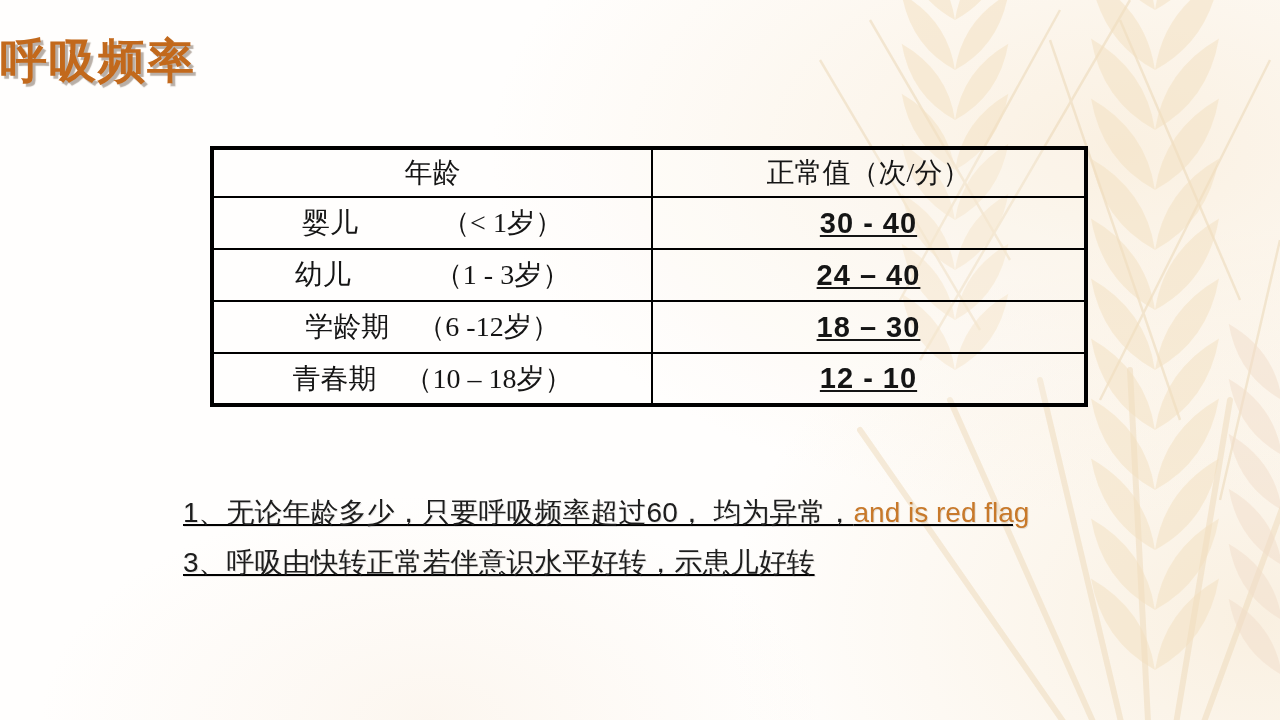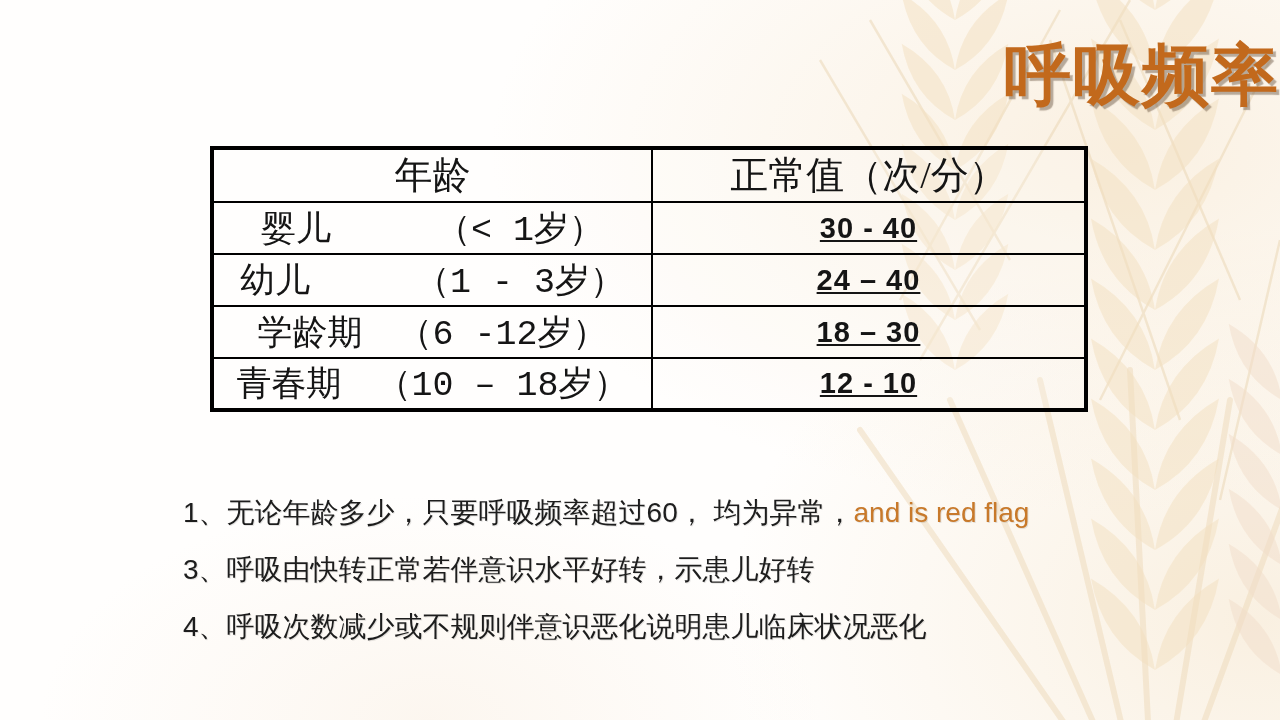--- a/index.html
+++ b/index.html
@@ -26,22 +26,22 @@
     width: 1280px;
     height: 720px;
     pointer-events: none;
   }
   .title {
     position: absolute;
     top: 30px;
     left: 0;
     width: 100%;
     margin: 0;
-    text-align: right;
-    font-size: 67px;
+    text-align: left;
+    font-size: 47px;
     font-weight: 800;
     letter-spacing: 2px;
     color: #c2691c;
     text-shadow: 3px 3px 1px rgba(70, 48, 25, 0.38);
     z-index: 2;
   }
   .rate-table {
     position: absolute;
     left: 210px;
     top: 146px;
@@ -56,46 +56,47 @@
     border: 2px solid #000;
     text-align: center;
     padding: 0;
     vertical-align: middle;
   }
   .rate-table col.age-col { width: 440px; }
   .rate-table thead tr { height: 49px; }
   .rate-table tbody tr { height: 52px; }
   .rate-table th {
     font-family: "Liberation Serif", "DejaVu Serif", serif;
-    font-size: 38px;
+    font-size: 28px;
     font-weight: 500;
     color: #151515;
   }
   .age-cell {
-    font-family: Liberation Mono, monospace;
-    font-size: 35px;
+    font-family: Liberation Serif, serif;
+    font-size: 28px;
     color: #151515;
   }
   .value-cell {
     font-family: "Liberation Sans", "DejaVu Sans", sans-serif;
     font-size: 29px;
     font-weight: 700;
     letter-spacing: 1px;
     color: #151515;
     text-decoration: underline;
   }
   .notes {
     position: absolute;
     left: 183px;
     top: 496px;
     width: 1030px;
     display: flex;
     flex-direction: column;
-    gap: 23px;
+    gap: 16px;
     z-index: 2;
+    text-decoration: underline;
   }
   .note {
     margin: 0;
     font-size: 28px;
     line-height: 34px;
     font-weight: 500;
     color: #1d1d1d;
     text-shadow: 1px 1px 0 rgba(0,0,0,0.10);
     white-space: nowrap;
   }
@@ -222,16 +223,15 @@
       <tr>
         <td class="age-cell">青春期　（10 – 18岁）</td>
         <td class="value-cell">12 - 10</td>
       </tr>
     </tbody>
   </table>
 
   <div class="notes">
     <p class="note"><span>1、无论年龄多少，只要呼吸频率超过60， 均为异常，</span><span class="hl">and is red flag</span></p>
     <p class="note"><span>3、呼吸由快转正常若伴意识水平好转，示患儿好转</span><span class="hl"></span></p>
-    <p class="note"><span>4、呼吸次数减少或不规则伴意识恶化说明患儿临床状况恶化</span><span class="hl"></span></p>
   </div>
 
 </div>
 
 </body></html>

